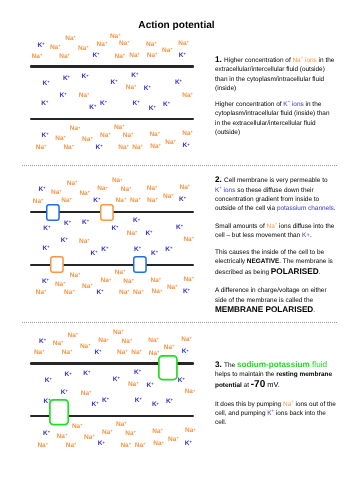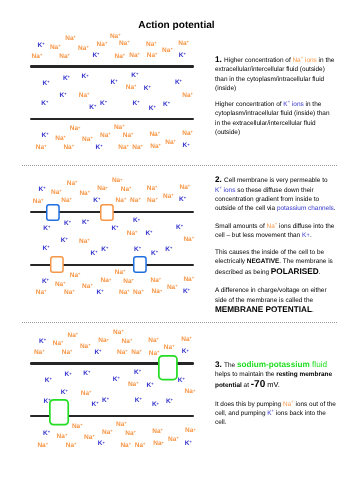--- a/index.html
+++ b/index.html
@@ -222,20 +222,20 @@
     </div>
   <div id="notes">
       <div class="note" style="top: 55px;">
         <p style="top: 0px;"><span class="num">1. </span><span>Higher concentration of </span><span class="s-na">Na</span><span class="s-na"><sup>+</sup></span><span class="s-na"> ions</span><span> in the extracellular/intercellular fluid (outside) than in the cytoplasm/intracellular fluid (inside)</span></p>
         <p style="top: 45.2px;"><span>Higher concentration of </span><span class="s-k">K</span><span class="s-k"><sup>+</sup></span><span class="s-k"> ions</span><span> in the cytoplasm/intracellular fluid (inside) than in the extracellular/intercellular fluid (outside)</span></p>
       </div>
       <div class="note" style="top: 175.3px;">
         <p style="top: 0px;"><span class="num">2. </span><span>Cell membrane is very permeable to </span><span class="s-k">K</span><span class="s-k"><sup>+</sup></span><span class="s-k"> ions</span><span> so these diffuse down their concentration gradient from inside to outside of the cell via </span><span class="s-k">potassium channels</span><span>.</span></p>
         <p style="top: 46.5px;"><span>Small amounts of </span><span class="s-na">Na</span><span class="s-na"><sup>+</sup></span><span> ions diffuse into the cell – but less movement than </span><span class="s-k">K+</span><span>.</span></p>
         <p style="top: 72.9px;"><span>This causes the inside of the cell to be electrically </span><span class="s-b">NEGATIVE</span><span>. The membrane is described as being </span><span class="s-big">POLARISED</span><span>.</span></p>
-        <p style="top: 111.1px;"><span>A difference in charge/voltage on either side of the membrane is called the </span><span class="s-big">MEMBRANE POTENTIAL</span><span>.</span></p>
+        <p style="top: 111.1px;"><span>A difference in charge/voltage on either side of the membrane is called the </span><span class="s-big">MEMBRANE POLARISED</span><span>.</span></p>
       </div>
       <div class="note n3" style="top: 360.2px;">
         <p style="top: 0px;"><span class="num">3. </span><span>The </span><span class="s-green-big">sodium-potassium</span><span class="s-green-light"> fluid</span><span> helps to maintain the </span><span class="s-b">resting membrane potential</span><span> at </span><span class="s-bigb">-70</span><span class="s-med"> mV.</span></p>
         <p style="top: 39.7px;"><span>It does this by pumping </span><span class="s-na">Na</span><span class="s-na"><sup>+</sup></span><span> ions out of the cell, and pumping </span><span class="s-k">K</span><span class="s-k"><sup>+</sup></span><span> ions back into the cell.</span></p>
       </div>
     </div>
 </div>
 
 </body></html>

